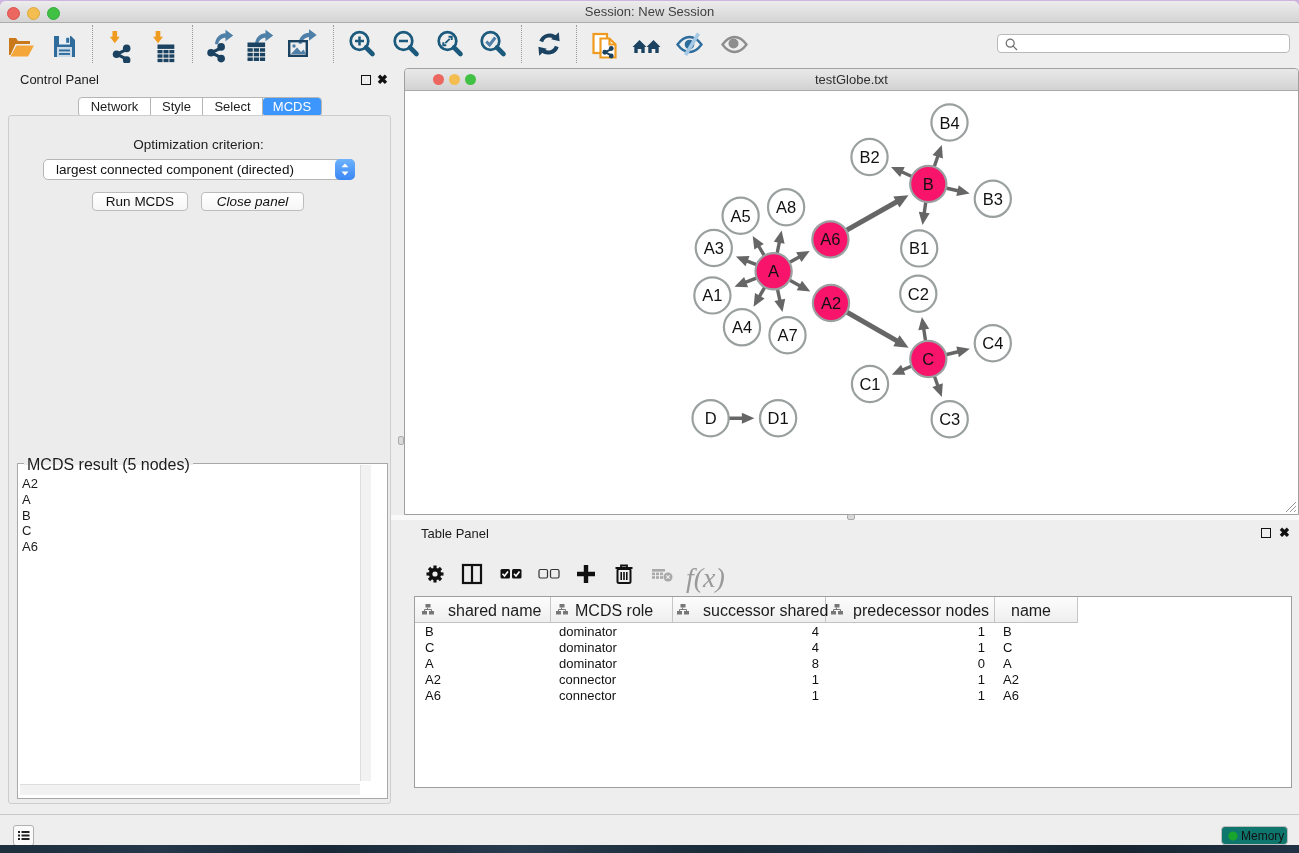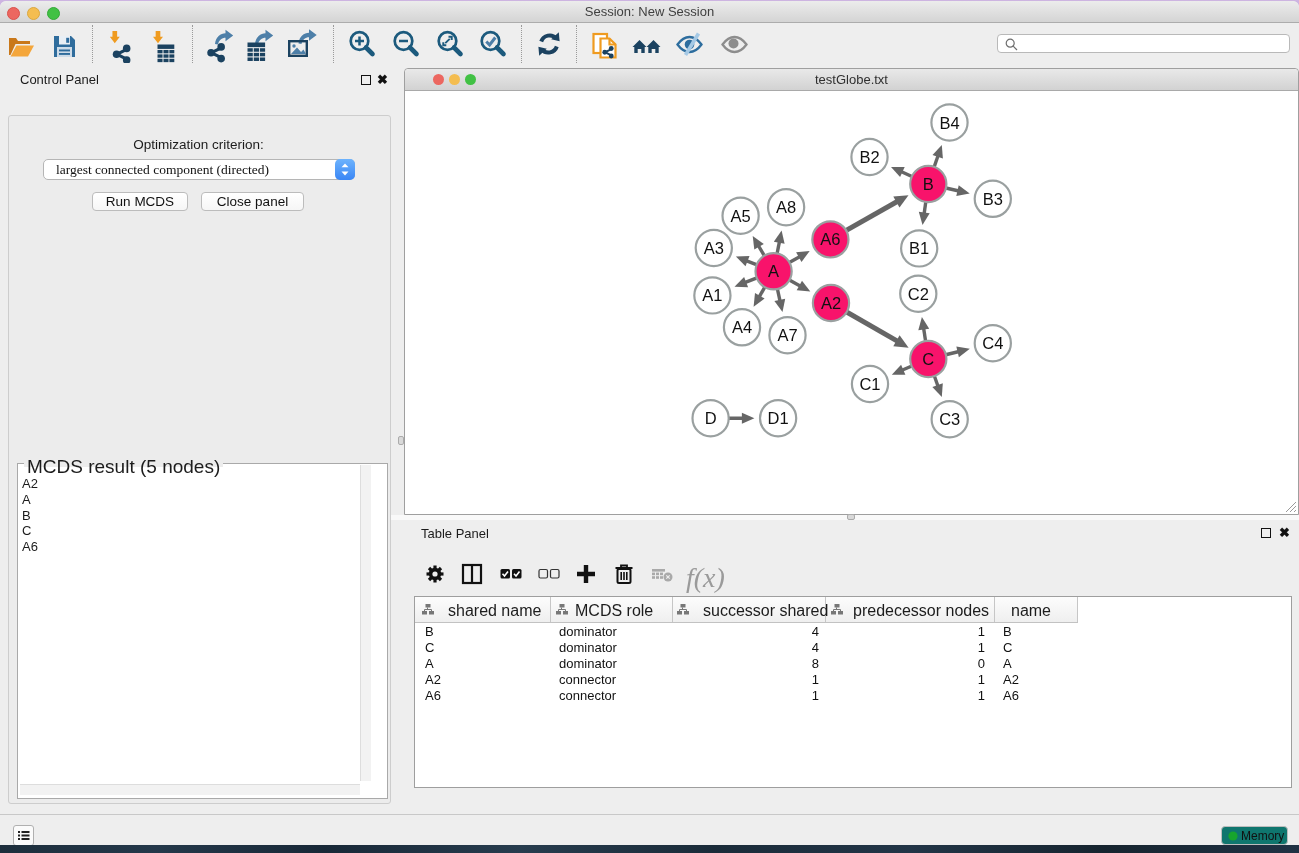--- a/index.html
+++ b/index.html
@@ -23,27 +23,27 @@
 #cp-title{left:12px;top:71px;font-size:13px;color:#1c1c1c;margin-left:8px;}
 .winbtn-sq{position:absolute;width:8px;height:8px;border:1.6px solid #111;}
 .winbtn-x{position:absolute;font-size:13px;font-weight:bold;color:#111;line-height:10px;}
 #cp-tabs{left:78px;top:96px;height:18px;display:flex;border:1px solid #b5b5b5;border-radius:4px;background:#fff;position:absolute;}
 #cp-tabs .tab{height:18px;line-height:18px;text-align:center;font-size:13px;color:#1c1c1c;border-right:1px solid #b5b5b5;}
 #cp-tabs .tab:last-child{border-right:none;}
 #cp-tabs .sel{background:#3d96fc;color:#fff;border-radius:3px;}
 #cp-content{left:8px;top:114px;width:381px;height:687px;background:#ececec;border:1px solid #cdcdcd;border-radius:3px;}
 #opt-label{left:0;top:136px;width:397px;text-align:center;font-size:13.5px;position:absolute;}
 #dropdown{left:43px;top:158px;width:310px;height:19px;background:#fff;border:1px solid #b5b5b5;border-radius:5px;position:absolute;}
-#dropdown .txt{position:absolute;left:12px;top:2px;font-size:13.5px;color:#111;font-family:Liberation Serif, serif;}
+#dropdown .txt{position:absolute;left:12px;top:2px;font-size:13.5px;color:#111;}
 #dropdown .cap{position:absolute;right:-1px;top:-1px;width:20px;height:21px;border-radius:5px;
   background:linear-gradient(#6db3fd,#3a86f5);}
 .btn{position:absolute;height:17px;background:linear-gradient(#ffffff,#f6f6f6);border:1px solid #bcbcbc;border-radius:4px;
   text-align:center;font-size:13.5px;color:#111;line-height:17px;}
 #fieldset{left:17px;top:462px;width:369px;height:334px;border:1px solid #a9a9a9;position:absolute;background:#fff;}
-#fieldset-label{left:24px;top:455px;background:linear-gradient(#ececec 52%,#ffffff 52%);padding:0 3px;font-size:19px;position:absolute;z-index:3;}
+#fieldset-label{left:24px;top:455px;background:linear-gradient(#ececec 52%,#ffffff 52%);padding:0 3px;font-size:16px;position:absolute;z-index:3;}
 #mcds-list{position:absolute;left:19px;top:463px;width:359px;height:331px;background:#fff;font-size:13px;line-height:15.8px;padding:12px 0 0 3px;box-sizing:border-box;}
 #vtrack{left:360px;top:464px;width:10px;height:316px;background:#f2f2f2;border-left:1px solid #ddd;position:absolute;z-index:2;}
 #htrack{left:20px;top:783px;width:340px;height:10px;background:#f2f2f2;border-top:1px solid #ddd;position:absolute;z-index:2;}
 
 #netwin{left:404px;top:67px;width:893px;height:445px;background:#ffffff;border:1px solid #9f9f9f;border-radius:4px 4px 0 0;}
 #nettitle{position:absolute;left:0;top:0;width:893px;height:21px;background:linear-gradient(#e9e9e9,#d2d2d2);border-bottom:1px solid #a9a9a9;border-radius:4px 4px 0 0;}
 #nettitle .title{position:absolute;left:0;right:0;top:3px;text-align:center;color:#2f2f2f;font-size:13px;}
 #graph{position:absolute;left:0px;top:22px;}
 
 .grip{position:absolute;background:#d9d9d9;border:1px solid #ababab;border-radius:2px;}
@@ -215,31 +215,37 @@
 <div class="tsep" style="left:92px;"></div>
 <div class="tsep" style="left:192px;"></div>
 <div class="tsep" style="left:333px;"></div>
 <div class="tsep" style="left:521px;"></div>
 <div class="tsep" style="left:576px;"></div>
   </div>
 
   <div class="abs" id="cp-title">Control Panel</div>
   <div class="winbtn-sq" style="left:361px;top:74px;"></div>
   <div class="winbtn-x" style="left:377px;top:74px;">✖</div>
+  <div id="cp-tabs">
+    <div class="tab" style="width:71px;">Network</div>
+    <div class="tab" style="width:51px;">Style</div>
+    <div class="tab" style="width:59px;">Select</div>
+    <div class="tab sel" style="width:58px;">MCDS</div>
+  </div>
   <div class="abs" id="cp-content"></div>
   <div id="opt-label">Optimization criterion:</div>
   <div id="dropdown">
     <div class="txt">largest connected component (directed)</div>
     <div class="cap"><svg width="20" height="21" viewBox="0 0 20 21">
           <path d="M6.5 8.2 L10 4.4 L13.5 8.2 Z" fill="#fff"></path>
           <path d="M6.5 12.6 L10 16.4 L13.5 12.6 Z" fill="#fff"></path>
         </svg></div>
   </div>
   <div class="btn" style="left:92px;top:191px;width:94px;">Run MCDS</div>
-  <div class="btn" style="left:201px;top:191px;width:101px;">Close panel</div>
+  <div class="btn" style="left:201px;top:191px;width:101px;font-style:italic;">Close panel</div>
   <div class="abs" id="fieldset"></div>
   <div class="abs" id="vtrack"></div>
   <div class="abs" id="htrack"></div>
   <div class="abs" id="fieldset-label">MCDS result (5 nodes)</div>
   <div class="abs" id="mcds-list">A2<br>A<br>B<br>C<br>A6</div>
 
   <div class="abs" id="netwin">
     <div id="nettitle">
       <div class="tl" style="left:28px;top:5px;width:11px;height:11px;background:#ec6760;"></div>
       <div class="tl" style="left:44px;top:5px;width:11px;height:11px;background:#f4bd50;"></div>

